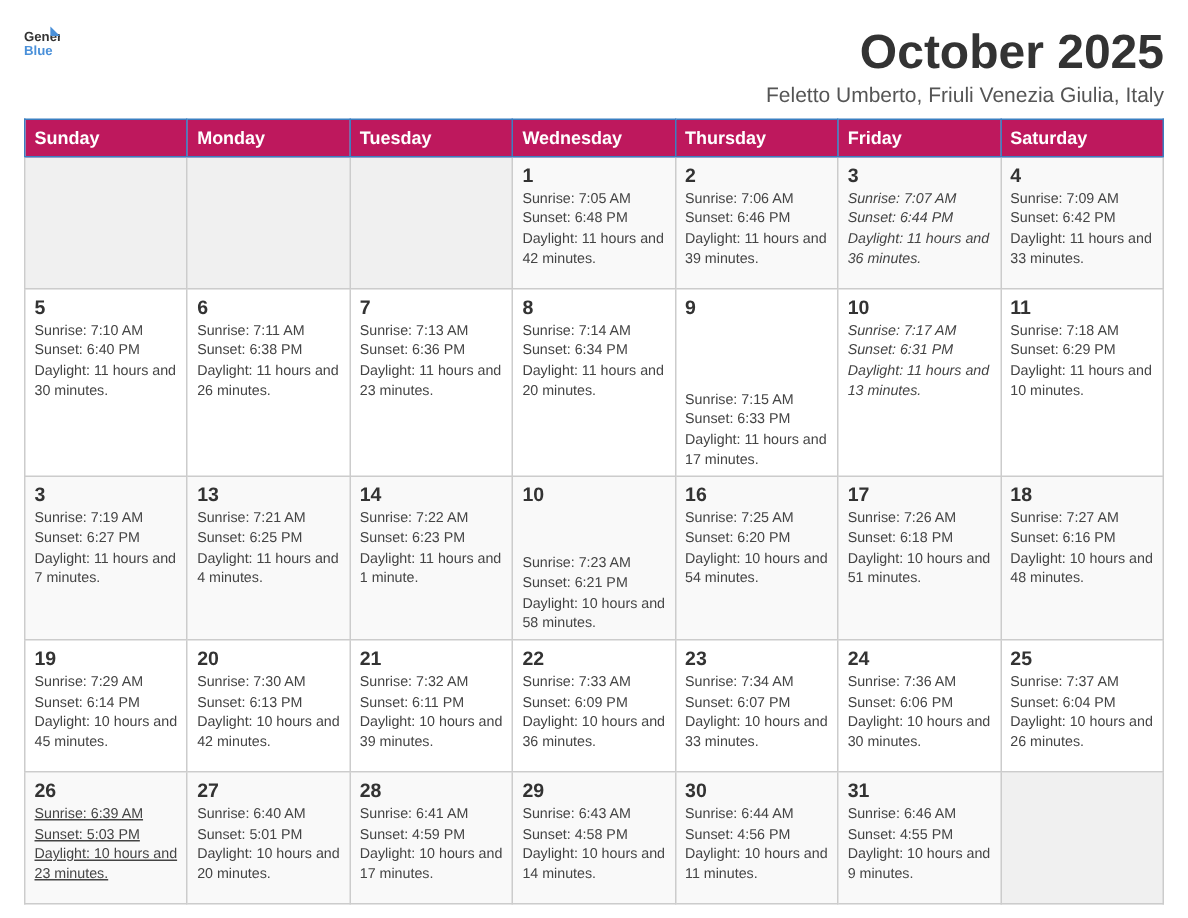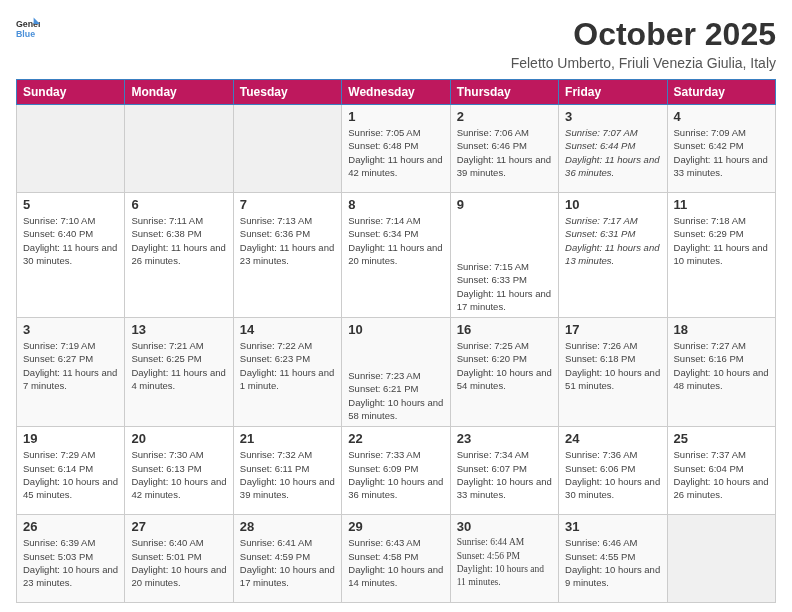--- a/index.html
+++ b/index.html
@@ -269,21 +269,21 @@
         <td>
           <span class="day-number">25</span>
           <div class="day-info" style="white-space: pre-line;">Sunrise: 7:37 AM
 Sunset: 6:04 PM
 Daylight: 10 hours and 26 minutes.</div>
         </td>
       </tr>
       <tr>
         <td>
           <span class="day-number">26</span>
-          <div class="day-info" style="white-space: pre-line;">Sunrise: 6:39 AM
+          <div class="day-info" style="white-space: pre-line; text-decoration: underline;">Sunrise: 6:39 AM
 Sunset: 5:03 PM
 Daylight: 10 hours and 23 minutes.</div>
         </td>
         <td>
           <span class="day-number">27</span>
           <div class="day-info" style="white-space: pre-line;">Sunrise: 6:40 AM
 Sunset: 5:01 PM
 Daylight: 10 hours and 20 minutes.</div>
         </td>
         <td>
@@ -293,21 +293,21 @@
 Daylight: 10 hours and 17 minutes.</div>
         </td>
         <td>
           <span class="day-number">29</span>
           <div class="day-info" style="white-space: pre-line;">Sunrise: 6:43 AM
 Sunset: 4:58 PM
 Daylight: 10 hours and 14 minutes.</div>
         </td>
         <td>
           <span class="day-number">30</span>
-          <div class="day-info" style="white-space: pre-line; font-family: Liberation Serif, serif;">Sunrise: 6:44 AM
+          <div class="day-info" style="white-space: pre-line;">Sunrise: 6:44 AM
 Sunset: 4:56 PM
 Daylight: 10 hours and 11 minutes.</div>
         </td>
         <td>
           <span class="day-number">31</span>
           <div class="day-info" style="white-space: pre-line;">Sunrise: 6:46 AM
 Sunset: 4:55 PM
 Daylight: 10 hours and 9 minutes.</div>
         </td>
         <td class="empty-cell"></td>

